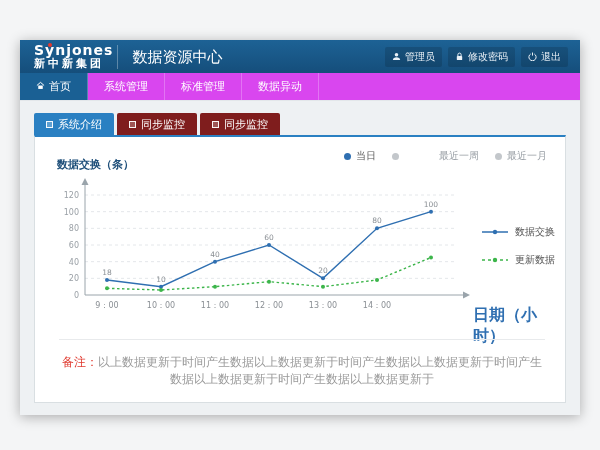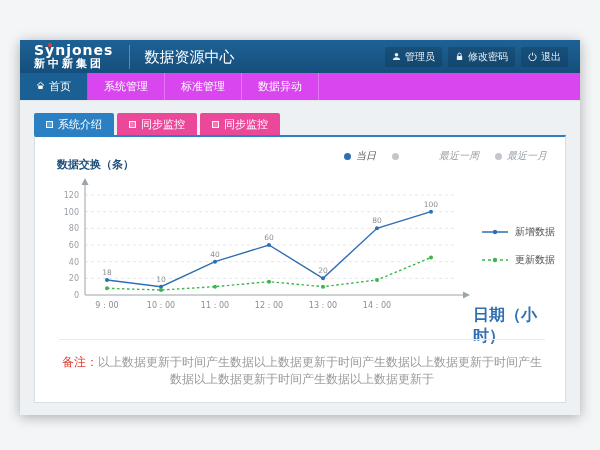--- a/index.html
+++ b/index.html
@@ -5,40 +5,40 @@
   * { margin:0; padding:0; box-sizing:border-box; }
   html,body { width:600px; height:450px; font-family:"DejaVu Sans","Liberation Sans",sans-serif; background:#f4f5f6; overflow:hidden; }
   .app-window { position:absolute; left:20px; top:40px; width:560px; height:375px; background:#fff; box-shadow:0 2px 12px rgba(0,0,0,.30); display:flex; flex-direction:column; }
 
   
   .app-header { height:33px; background:linear-gradient(#1d6295,#154e7b); display:flex; align-items:center; padding:0 12px 0 14px; flex:0 0 auto; }
   .logo { display:flex; flex-direction:column; justify-content:center; line-height:1.1; }
   .logo-en { color:#fff; font-size:14px; font-weight:bold; letter-spacing:1px; position:relative; }
   .logo-en::after { content:''; position:absolute; top:0px; left:14px; width:4px; height:4px; background:#e8392e; border-radius:50%; }
   .logo-cn { color:#fff; font-size:11px; font-weight:bold; letter-spacing:3px; }
-  .app-title { color:#fff; font-size:15px; margin-left:16px; padding-left:14px; border-left:1px solid rgba(255,255,255,.30); height:24px; line-height:24px; }
+  .app-title { color:#fff; font-size:15px; margin-left:4px; padding-left:14px; border-left:1px solid rgba(255,255,255,.30); height:24px; line-height:24px; }
   .header-actions { margin-left:auto; display:flex; gap:6px; }
   .hbtn { display:flex; align-items:center; gap:4px; color:#eaf1f7; font-size:10px; background:rgba(0,0,0,.14); border:0; padding:3px 7px; border-radius:2px; cursor:pointer; font-family:inherit; }
   .hbtn svg { display:block; }
 
   
   .main-nav { height:28px; background:#d946ef; display:flex; align-items:stretch; border-bottom:1px solid #e3e7ea; flex:0 0 auto; }
   .nav-item { display:flex; align-items:center; gap:4px; padding:0 16px; color:#fff; font-size:11px; border-right:1px solid rgba(255,255,255,.25); cursor:pointer; }
   .nav-item.active { background:#1a6094; }
 
   
   .content { flex:1; background:#eef1f3; padding:12px 14px 12px; display:flex; flex-direction:column; min-height:0; }
   .tabs { display:flex; gap:3px; flex:0 0 auto; }
-  .tab { height:22px; display:flex; align-items:center; gap:5px; padding:0 12px; font-size:11px; color:#fff; background:#ec4899; border-radius:2px 2px 0 0; cursor:pointer; }
+  .tab { height:22px; display:flex; align-items:center; gap:5px; padding:0 12px; font-size:11px; color:#fff; background:#7f1d1d; border-radius:2px 2px 0 0; cursor:pointer; }
   .tab.active { background:#2a80c2; }
   .tab-ic { width:7px; height:7px; border:1px solid rgba(255,255,255,.95); background:rgba(255,255,255,.25); display:inline-block; }
 
   .panel { flex:1; background:#fff; border:1px solid #d9dfe2; border-top:2px solid #2a80c2; position:relative; min-height:0; }
 
-  .legend-filters { position:absolute; top:12px; right:18px; display:flex; gap:16px;font-style:italic; }
+  .legend-filters { position:absolute; top:12px; right:18px; display:flex; gap:16px; }
   .lf-item { display:flex; align-items:center; gap:5px; font-size:10px; cursor:pointer; }
   .legend-dot { width:7px; height:7px; border-radius:50%; display:inline-block; }
 
   .y-axis-label { position:absolute; top:20px; left:22px; font-size:11px; font-weight:bold; color:#1d4e79; }
   .line-chart { position:absolute; left:16px; top:40px; }
   .x-axis-label { position:absolute; left:438px; top:168px; font-size:16px; font-weight:bold; color:#2f6fb1; }
 
   .series-legend { position:absolute; right:10px; top:88px; display:flex; flex-direction:column; gap:14px; }
   .sl-item { display:flex; align-items:center; gap:6px; font-size:10px; color:#555; cursor:pointer; }
 
@@ -193,21 +193,21 @@
         </svg>
 
       <div class="x-axis-label">日期（小时）</div>
 
       <div class="series-legend">
         <div class="sl-item">
           <svg width="28" height="10" viewBox="0 0 28 10">
             <line class="series-line" x1="1" y1="5" x2="27" y2="5" stroke="#2f6fb1" stroke-width="1.5"></line>
             <circle class="series-dot-marker" cx="14" cy="5" r="2.2" fill="#2f6fb1"></circle>
           </svg>
-          <span>新增数据</span>
+          <span>数据交换</span>
         </div>
         <div class="sl-item">
           <svg width="28" height="10" viewBox="0 0 28 10">
             <line class="series-line" x1="1" y1="5" x2="27" y2="5" stroke="#3cb54a" stroke-width="1.5" stroke-dasharray="3,3"></line>
             <circle class="series-dot-marker" cx="14" cy="5" r="2.2" fill="#3cb54a"></circle>
           </svg>
           <span>更新数据</span>
         </div>
       </div>
 

